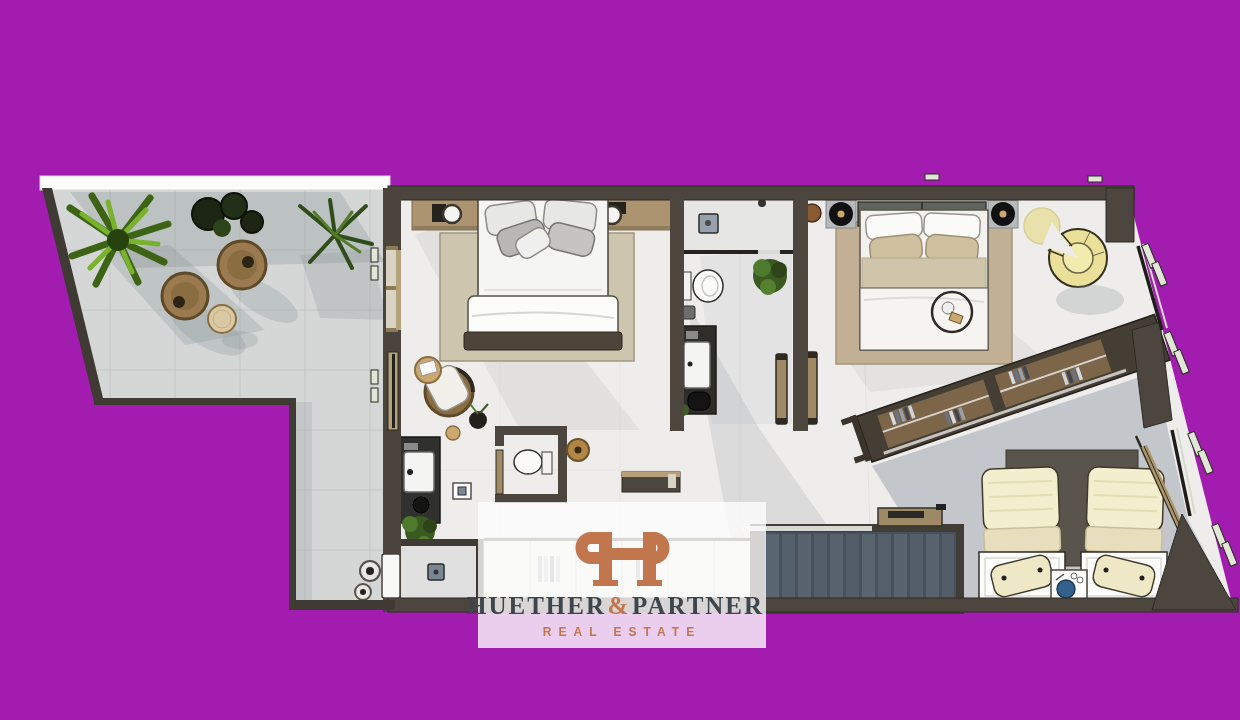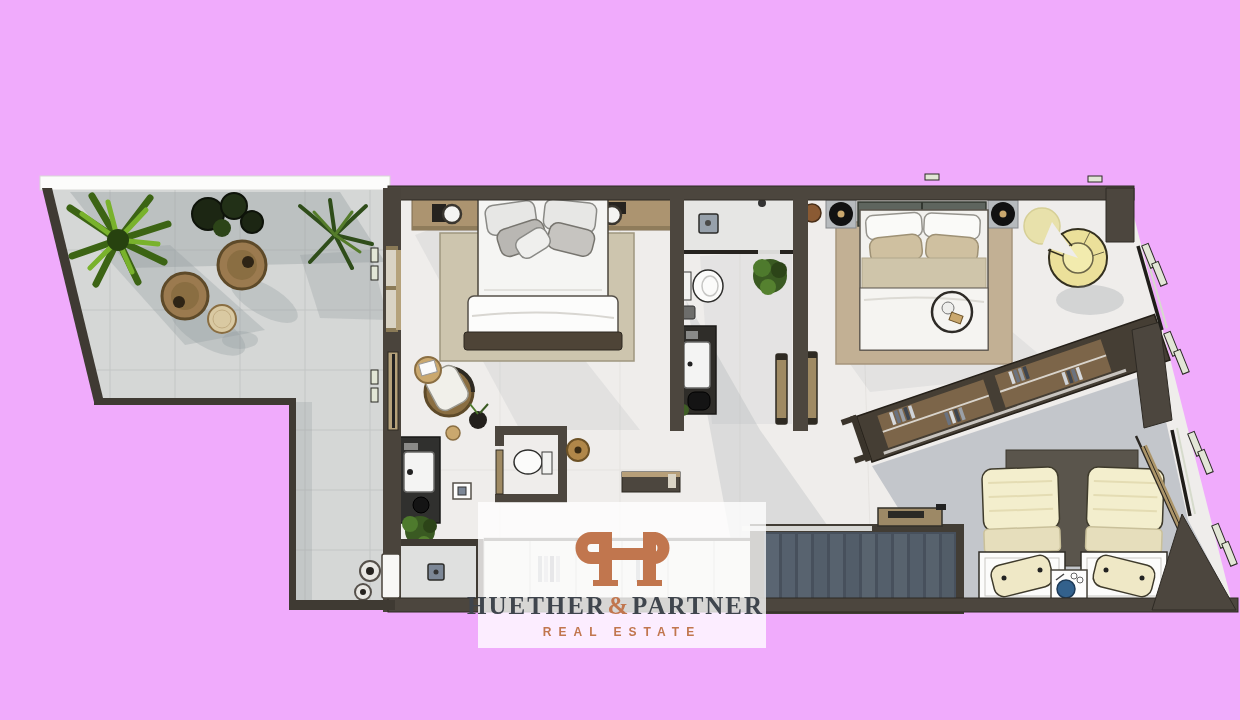--- a/index.html
+++ b/index.html
@@ -1,17 +1,17 @@
 <!DOCTYPE html>
 <html><head>
 <meta charset="utf-8">
 <style>
   html,body{margin:0;padding:0;background:#ffffff;}
   body{font-family:"Liberation Sans",sans-serif;}
-  .stage{position:relative;width:1240px;height:720px;background:#f0abfc;overflow:hidden;}
+  .stage{position:relative;width:1240px;height:720px;background:#a21caf;overflow:hidden;}
   svg{display:block;}
   .wordmark{font-family:"Liberation Serif","DejaVu Serif",serif;font-weight:bold;font-size:25px;letter-spacing:2px;}
   .tagline{font-family:"Liberation Sans","DejaVu Sans",sans-serif;font-weight:bold;font-size:12px;letter-spacing:7px;}
 </style>
 </head>
 <body>
 
 <div class="stage">
 <svg width="1240" height="720" viewBox="0 0 1240 720">
 

